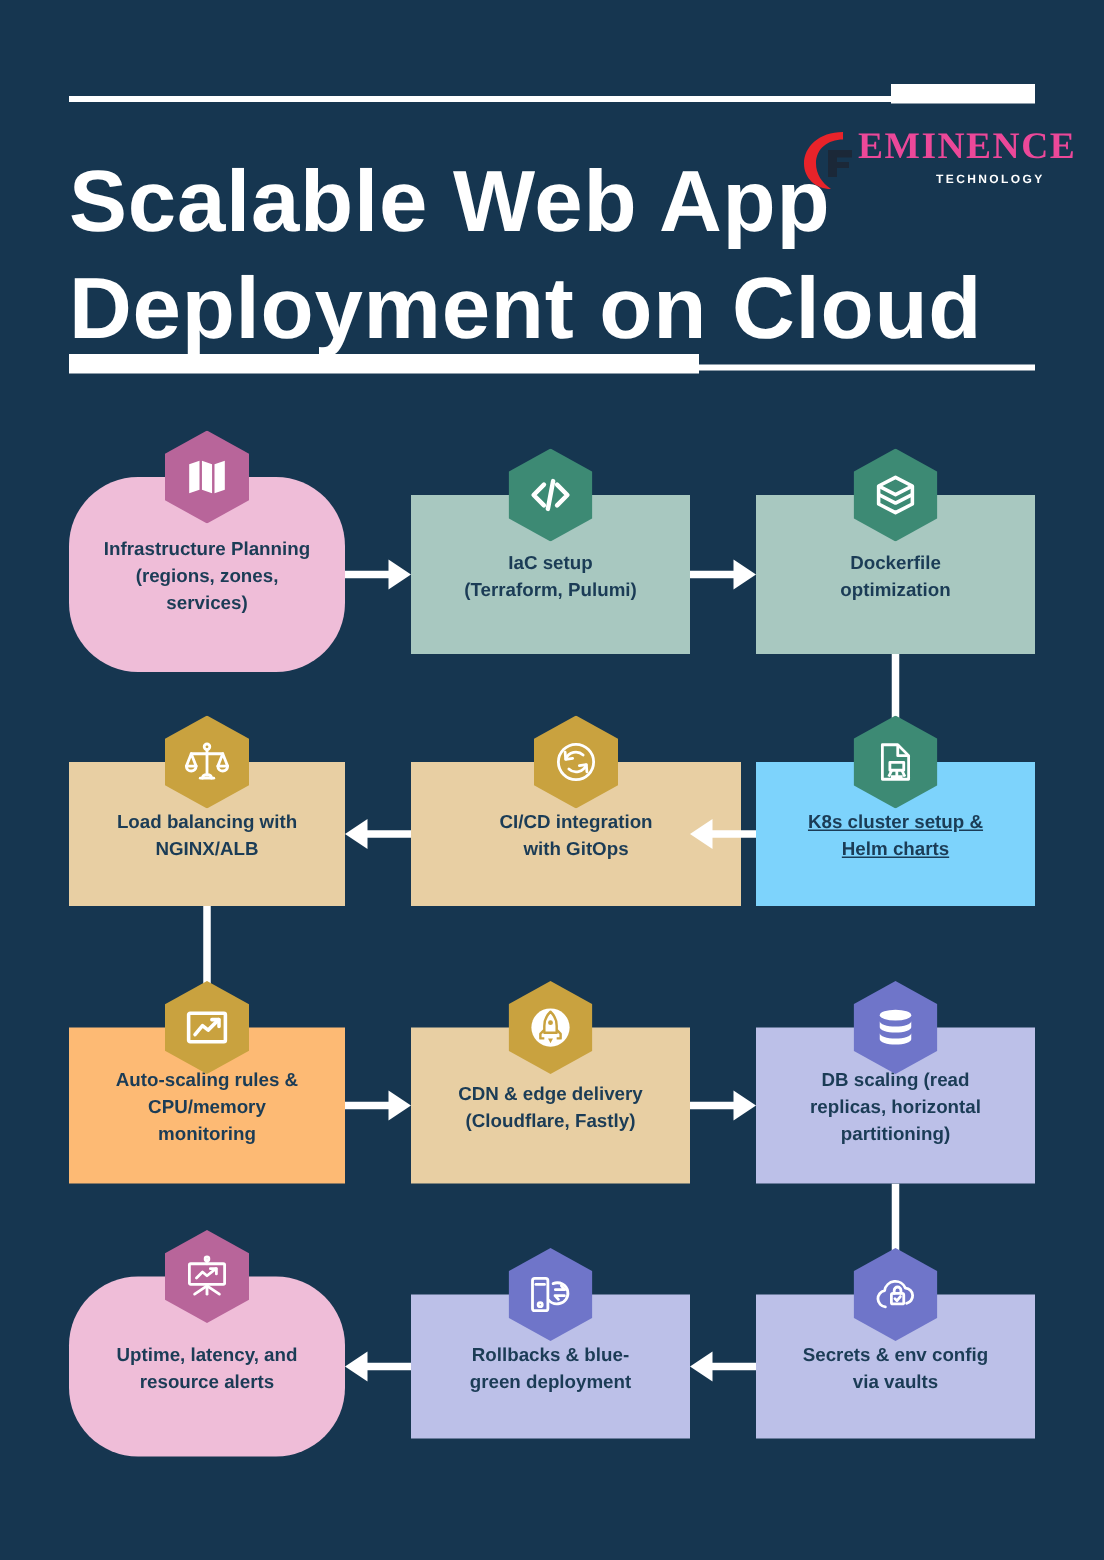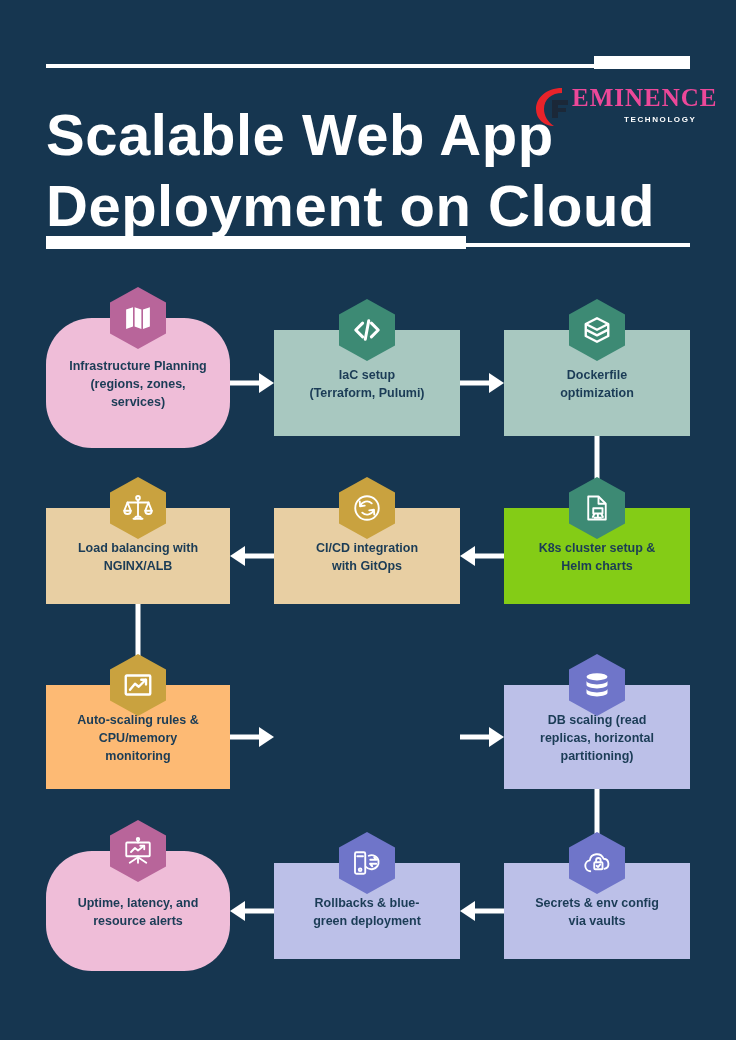--- a/index.html
+++ b/index.html
@@ -178,39 +178,39 @@
           <line x1="3.6" y1="7.6" x2="20.4" y2="7.6"></line>
           <path d="M3.6 7.6 1 14.2h5.2z"></path>
           <path d="M20.4 7.6 17.8 14.2H23z"></path>
           <path d="M1 14.2c0 1.6 1.2 2.6 2.6 2.6s2.6-1 2.6-2.6"></path>
           <path d="M17.8 14.2c0 1.6 1.2 2.6 2.6 2.6s2.6-1 2.6-2.6"></path>
           <line x1="8.4" y1="20.6" x2="15.6" y2="20.6"></line>
           <path d="M9.6 20.6c0-1.2 1-1.8 2.4-1.8s2.4.6 2.4 1.8"></path>
         </svg>
       </div>
     </div>
-    <div class="node" style="left: 274px; top: 233px; width: 186px; height: 96px;">
+    <div class="node" style="left: 274px; top: 233px; width: 220px; height: 96px;">
       <div class="node-box" style="background: rgb(232, 207, 163);">
         <div>
           <span class="node-label">CI/CD integration</span>
           <span class="node-label">with GitOps</span>
         </div>
       </div>
       <div class="badge" style="background: rgb(201, 162, 63);">
         <svg viewBox="0 0 24 24" fill="none" stroke="#fff" stroke-width="1.5" stroke-linecap="round" stroke-linejoin="round">
           <circle cx="12" cy="12" r="9.4"></circle>
           <path d="M6.6 10.4a5.7 5.7 0 0 1 9.2-2.1"></path>
           <polyline points="6.2,6.8 6.5,10.6 10.2,10.1"></polyline>
           <path d="M17.4 13.6a5.7 5.7 0 0 1-9.2 2.1"></path>
           <polyline points="17.8,17.2 17.5,13.4 13.8,13.9"></polyline>
         </svg>
       </div>
     </div>
     <div class="node" style="left: 504px; top: 233px; width: 186px; height: 96px;">
-      <div class="node-box" style="background: #84cc16;">
+      <div class="node-box" style="background: #7dd3fc; text-decoration: underline;">
         <div>
           <span class="node-label">K8s cluster setup &amp;</span>
           <span class="node-label">Helm charts</span>
         </div>
       </div>
       <div class="badge" style="background: rgb(61, 138, 116);">
         <svg viewBox="0 0 24 24" fill="none" stroke="#fff" stroke-width="1.5" stroke-linejoin="round">
           <path d="M5 2.8h8.2L19 8.6V21.2H5z"></path>
           <path d="M13.2 2.8v5.8H19"></path>
           <rect x="9" y="12.2" width="7.4" height="4.2"></rect>
@@ -224,20 +224,37 @@
           <span class="node-label">Auto-scaling rules &amp;</span>
           <span class="node-label">CPU/memory</span>
           <span class="node-label">monitoring</span>
         </div>
       </div>
       <div class="badge" style="background: rgb(201, 162, 63);">
         <svg viewBox="0 0 24 24" fill="none" stroke="#fff" stroke-width="1.9" stroke-linecap="round" stroke-linejoin="round">
           <rect x="2.2" y="4.4" width="19.6" height="15.2" rx="0.8"></rect>
           <polyline points="5.6,15.8 9.6,11 12.6,13.4 18.2,7.8"></polyline>
           <polyline points="14.6,7.8 18.4,7.8 18.4,11.5"></polyline>
+        </svg>
+      </div>
+    </div>
+    <div class="node" style="left: 274px; top: 410px; width: 186px; height: 104px;">
+      <div class="node-box" style="background: rgb(232, 207, 163);">
+        <div>
+          <span class="node-label">CDN &amp; edge delivery</span>
+          <span class="node-label">(Cloudflare, Fastly)</span>
+        </div>
+      </div>
+      <div class="badge" style="background: rgb(201, 162, 63);">
+        <svg viewBox="0 0 24 24">
+          <circle cx="12" cy="12" r="10.2" fill="#fff"></circle>
+          <path d="M12 3.6c2.2 2 3.3 4.8 3.3 7.6v3.6H8.7v-3.6c0-2.8 1.1-5.6 3.3-7.6z" fill="none" stroke="#c9a23f" stroke-width="1.3" stroke-linejoin="round"></path>
+          <circle cx="12" cy="9.4" r="1.3" fill="#c9a23f"></circle>
+          <path d="M8.7 13.2 6.6 15.4v2.4h2.1M15.3 13.2l2.1 2.2v2.4h-2.1" fill="none" stroke="#c9a23f" stroke-width="1.3" stroke-linejoin="round"></path>
+          <path d="M10.7 17.8h2.6l-1.3 2.6z" fill="#c9a23f"></path>
         </svg>
       </div>
     </div>
     <div class="node" style="left: 504px; top: 410px; width: 186px; height: 104px;">
       <div class="node-box" style="background: rgb(188, 192, 232);">
         <div>
           <span class="node-label">DB scaling (read</span>
           <span class="node-label">replicas, horizontal</span>
           <span class="node-label">partitioning)</span>
         </div>

